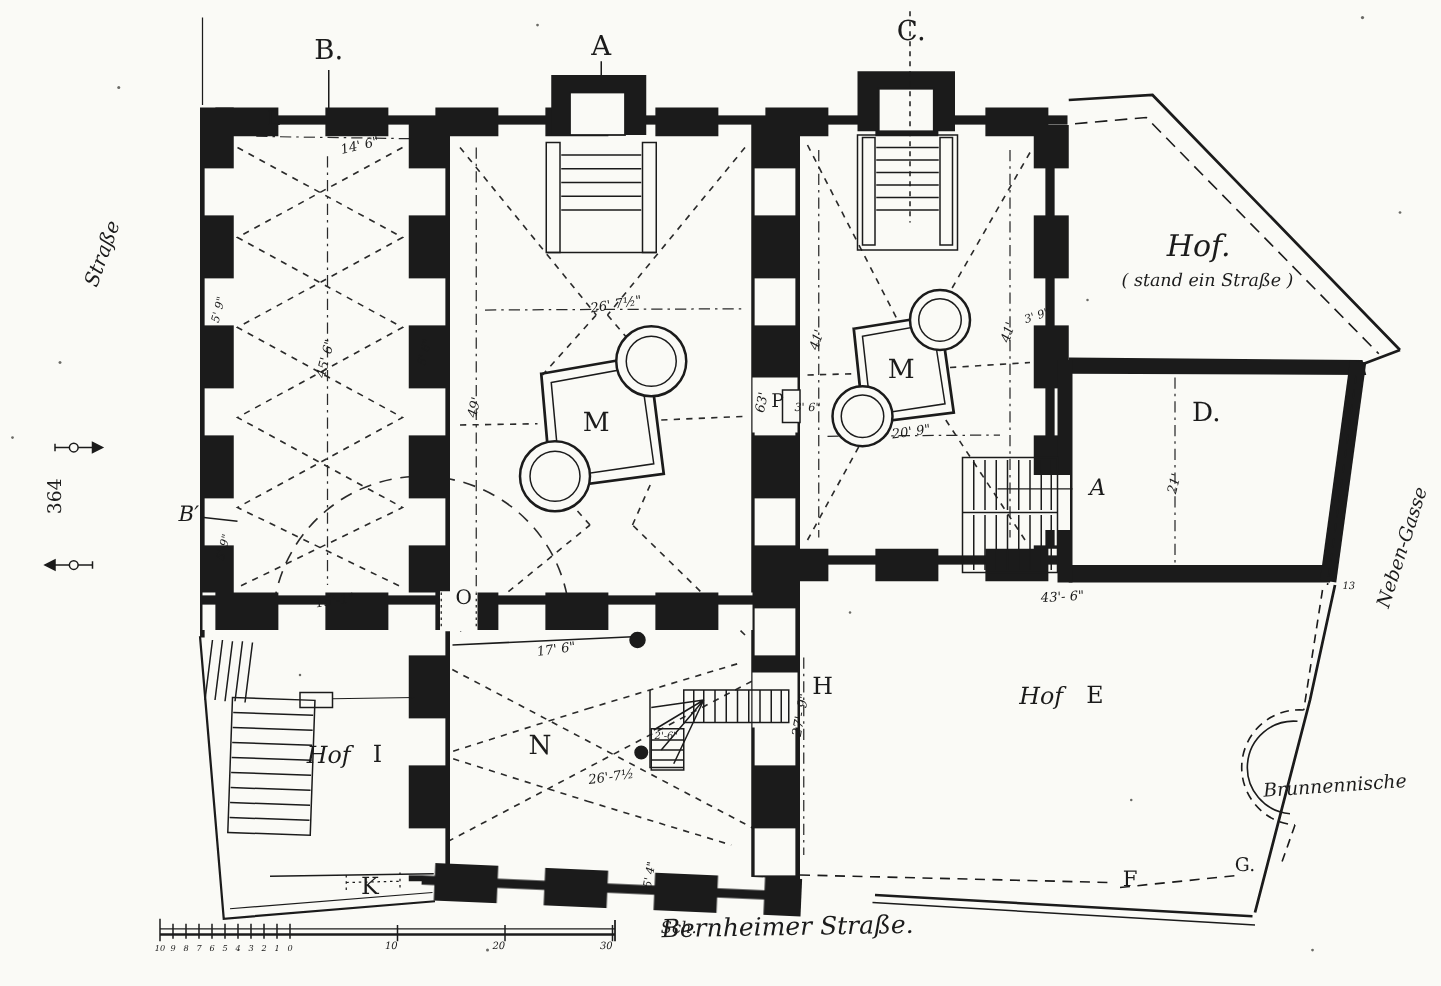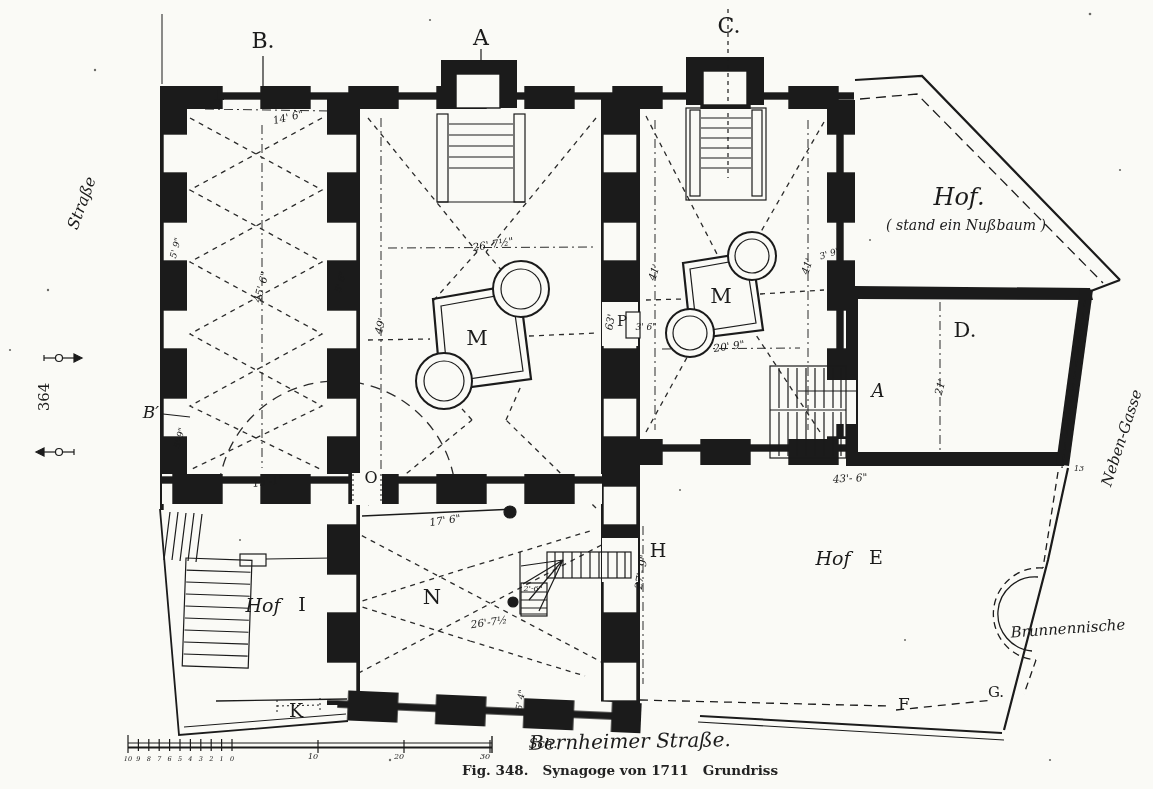--- a/index.html
+++ b/index.html
@@ -279,21 +279,21 @@
       <div class="lbl letter" style="left: 296px; top: 710px; font-size: 19px; transform: translate(-50%, -50%) rotate(0deg);">K</div>
       <div class="lbl letter" style="left: 904px; top: 704px; font-size: 17px; transform: translate(-50%, -50%) rotate(0deg);">F</div>
       <div class="lbl letter" style="left: 996px; top: 692px; font-size: 15px; transform: translate(-50%, -50%) rotate(0deg);">G.</div>
       <div class="lbl letter" style="left: 622px; top: 321px; font-size: 15px; transform: translate(-50%, -50%) rotate(0deg);">P</div>
       <div class="lbl script" style="left: 151px; top: 412px; font-size: 17px; transform: translate(-50%, -50%) rotate(0deg);">B′</div>
       <div class="lbl script" style="left: 263px; top: 605px; font-size: 19px; transform: translate(-50%, -50%) rotate(0deg);">Hof</div>
       <div class="lbl letter" style="left: 302px; top: 604px; font-size: 19px; transform: translate(-50%, -50%) rotate(0deg);">I</div>
       <div class="lbl script" style="left: 833px; top: 558px; font-size: 19px; transform: translate(-50%, -50%) rotate(0deg);">Hof</div>
       <div class="lbl letter" style="left: 876px; top: 557px; font-size: 19px; transform: translate(-50%, -50%) rotate(0deg);">E</div>
       <div class="lbl script" style="left: 959px; top: 197px; font-size: 24px; transform: translate(-50%, -50%) rotate(0deg);">Hof.</div>
-      <div class="lbl script" style="left: 966px; top: 225px; font-size: 14px; transform: translate(-50%, -50%) rotate(0deg);">( stand ein Nußbaum )</div>
+      <div class="lbl script" style="left: 966px; top: 225px; font-size: 14px; transform: translate(-50%, -50%) rotate(0deg);">( stand ein Straße )</div>
       <div class="lbl script" style="left: 878px; top: 391px; font-size: 18px; transform: translate(-50%, -50%) rotate(0deg);">A</div>
       <div class="lbl script" style="left: 1068px; top: 629px; font-size: 15px; transform: translate(-50%, -50%) rotate(-4deg);">Brunnennische</div>
       <div class="lbl script" style="left: 82px; top: 203px; font-size: 16px; transform: translate(-50%, -50%) rotate(-70deg);">Straße</div>
       <div class="lbl script" style="left: 1122px; top: 438px; font-size: 15px; transform: translate(-50%, -50%) rotate(-72deg);">Neben-Gasse</div>
       <div class="lbl script" style="left: 630px; top: 741px; font-size: 20px; transform: translate(-50%, -50%) rotate(-1deg);">Bernheimer Straße.</div>
       <div class="lbl script" style="left: 543px; top: 743px; font-size: 13px; transform: translate(-50%, -50%) rotate(0deg);">Sch.</div>
       <div class="lbl letter" style="left: 44px; top: 397px; font-size: 15px; transform: translate(-50%, -50%) rotate(-90deg);">364</div>
       <div class="lbl dim" style="left: 288px; top: 117px; font-size: 10.5px; transform: translate(-50%, -50%) rotate(-13deg);">14' 6"</div>
       <div class="lbl dim" style="left: 261px; top: 287px; font-size: 10.5px; transform: translate(-50%, -50%) rotate(-75deg);">45' 6"</div>
       <div class="lbl dim" style="left: 176px; top: 248px; font-size: 9px; transform: translate(-50%, -50%) rotate(-75deg);">5' 9"</div>
@@ -311,15 +311,14 @@
       <div class="lbl dim" style="left: 445px; top: 520px; font-size: 10.5px; transform: translate(-50%, -50%) rotate(-8deg);">17' 6"</div>
       <div class="lbl dim" style="left: 489px; top: 622px; font-size: 10.5px; transform: translate(-50%, -50%) rotate(-8deg);">26'-7½</div>
       <div class="lbl dim" style="left: 533px; top: 589px; font-size: 8px; transform: translate(-50%, -50%) rotate(0deg);">2'-6"</div>
       <div class="lbl dim" style="left: 641px; top: 572px; font-size: 10.5px; transform: translate(-50%, -50%) rotate(-80deg);">27'- 9"</div>
       <div class="lbl dim" style="left: 521px; top: 700px; font-size: 9px; transform: translate(-50%, -50%) rotate(-80deg);">5' 4"</div>
       <div class="lbl dim" style="left: 850px; top: 478px; font-size: 10.5px; transform: translate(-50%, -50%) rotate(-3deg);">43'- 6"</div>
       <div class="lbl dim" style="left: 940px; top: 387px; font-size: 10.5px; transform: translate(-50%, -50%) rotate(-75deg);">21'</div>
       <div class="lbl dim" style="left: 1079px; top: 469px; font-size: 8px; transform: translate(-50%, -50%) rotate(0deg);">13</div>
     </div>
 
-<div class="caption">Fig. 348.   Synagoge von 1711   Grundriss</div>
 
 </div>
 
 </body></html>

